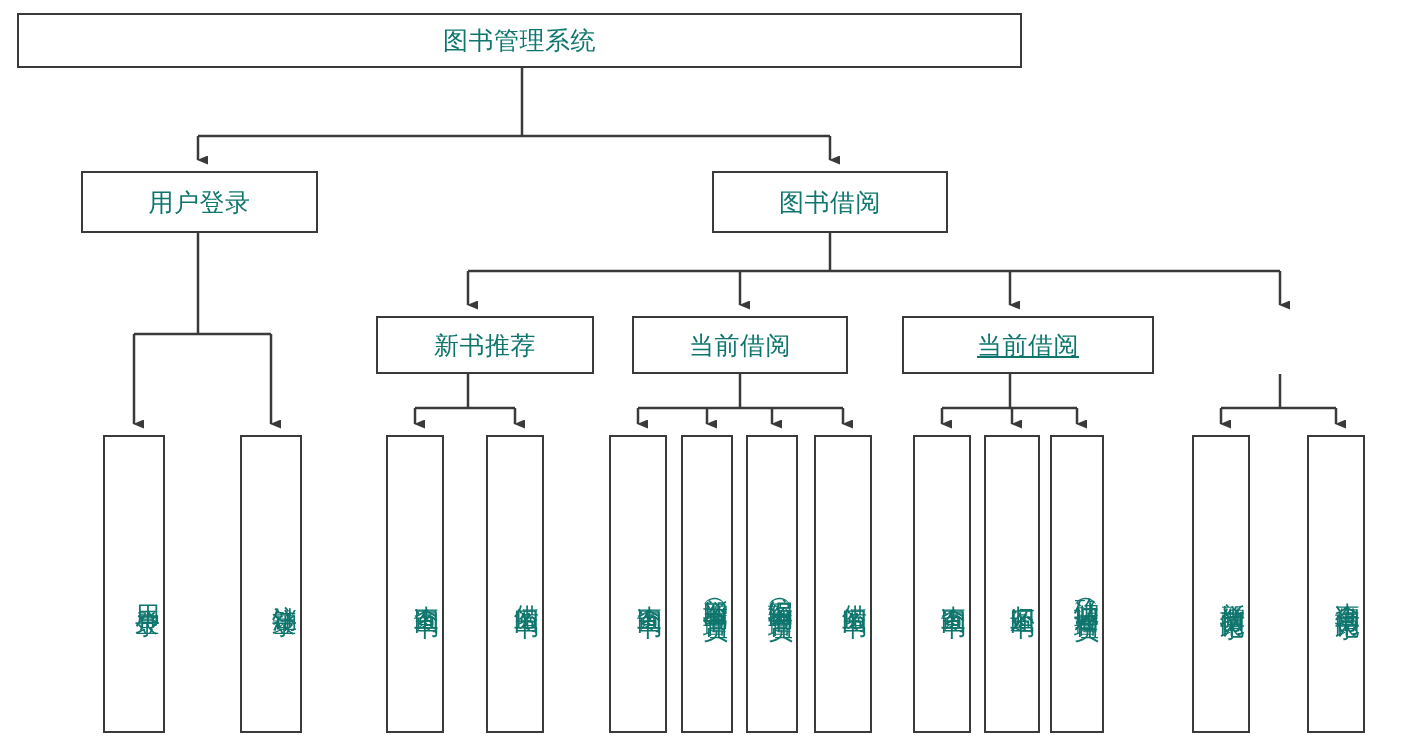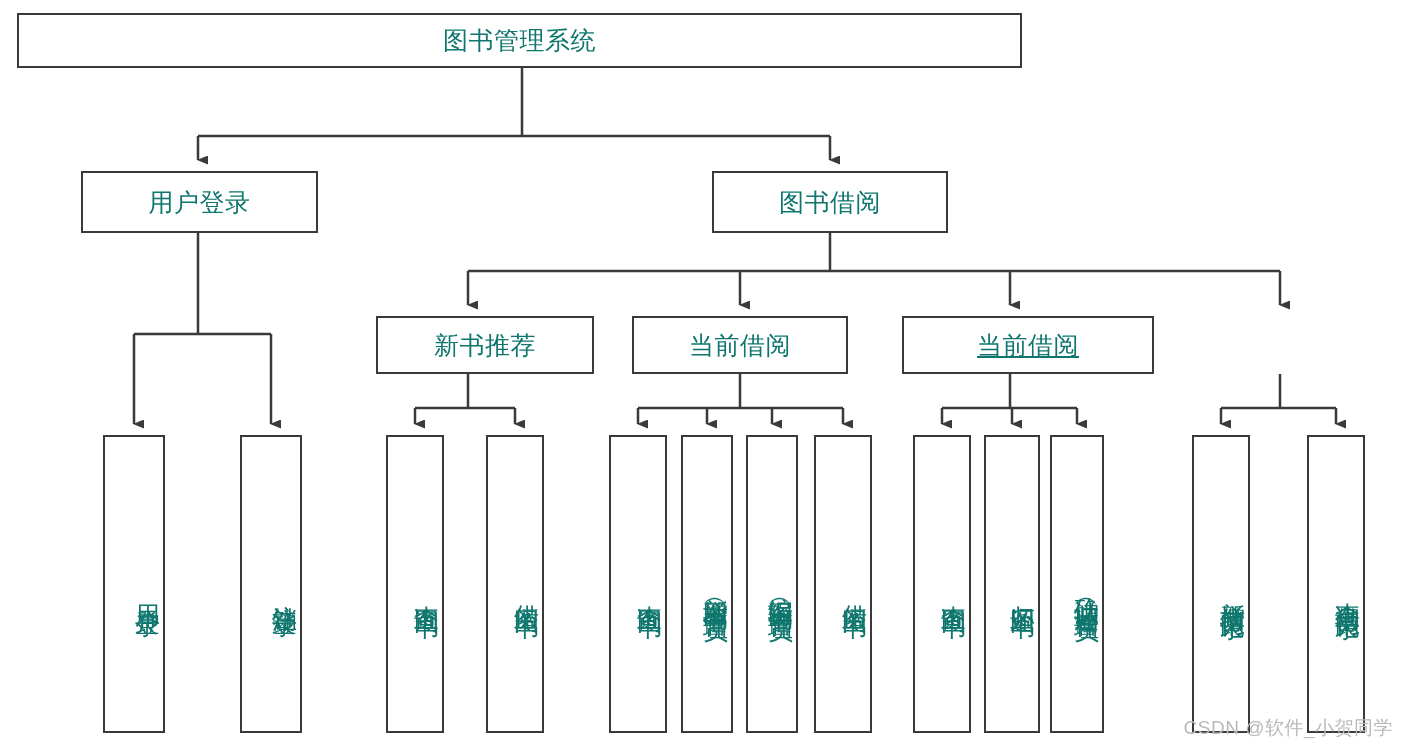--- a/index.html
+++ b/index.html
@@ -184,15 +184,14 @@
     <span class="vlabel">确认归还（管理员）</span>
   </div>
 
   <div class="node vert" style="left:1192px; top:435px; width:58px; height:298px;">
     <span class="vlabel">新增借阅记录</span>
   </div>
   <div class="node vert" style="left:1307px; top:435px; width:58px; height:298px;">
     <span class="vlabel">查询借阅记录</span>
   </div>
 
-  <div class="watermark">CSDN @软件_小贺同学</div>
 
 </div>
 
 </body></html>

